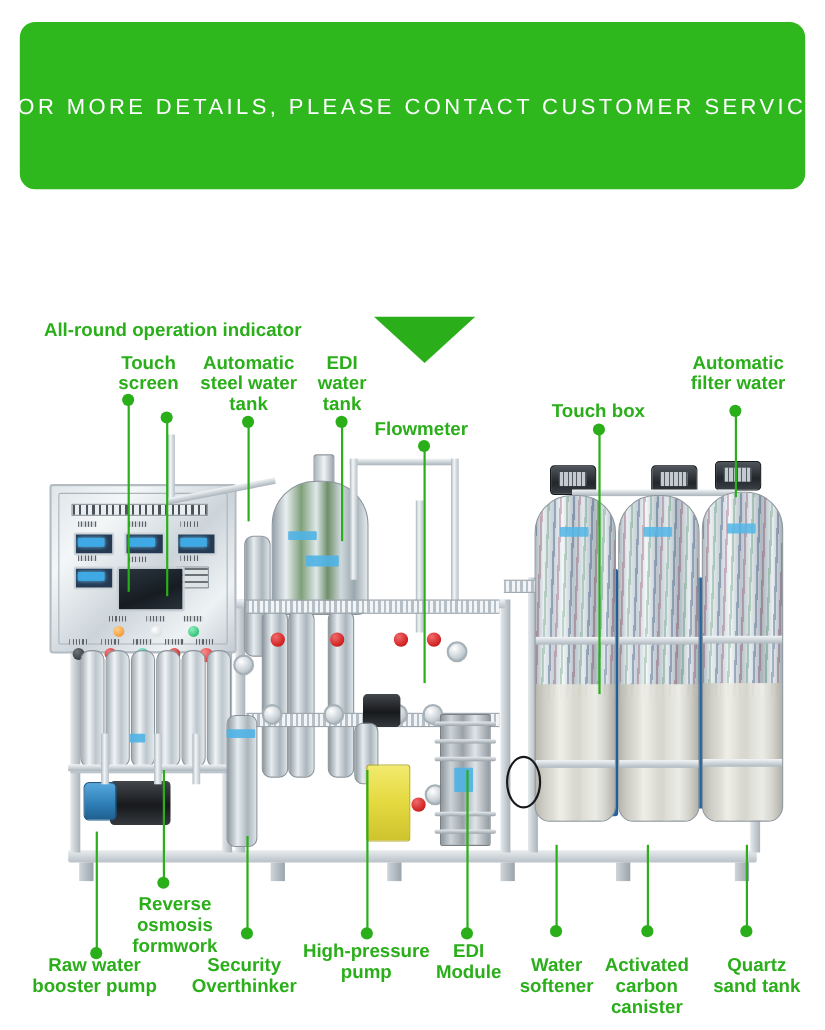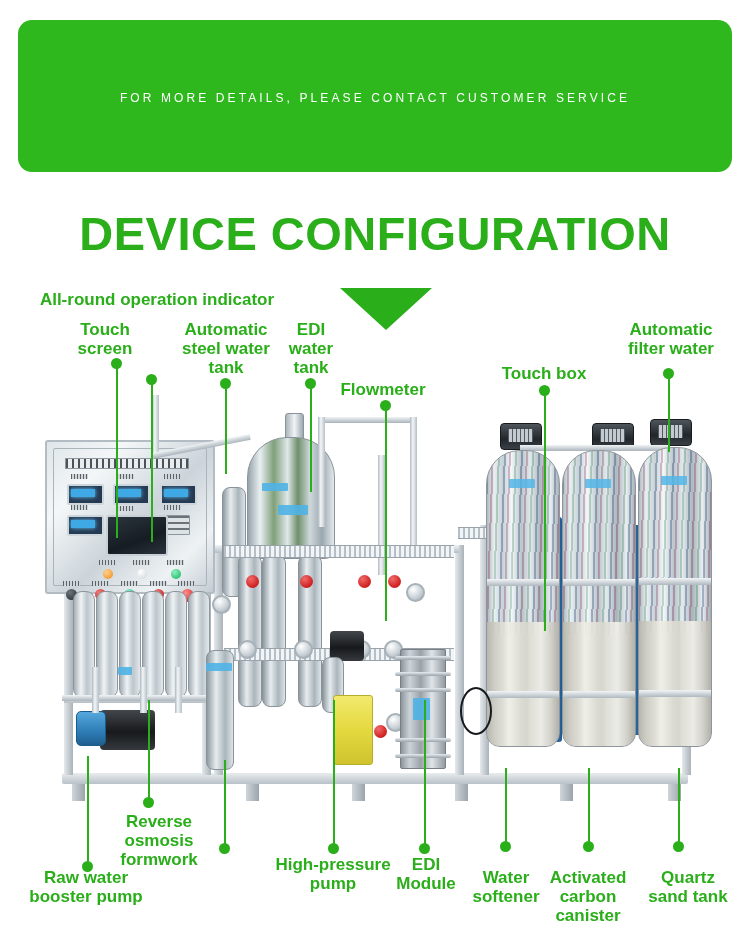--- a/index.html
+++ b/index.html
@@ -7,21 +7,21 @@
        font-family:"Liberation Sans", sans-serif;}
   #root{position:relative;width:750px;height:936px;background:#fff;}
 
   
   .banner{position:absolute;left:18px;top:20px;width:714px;height:152px;
           background:#2eb81e;border-radius:14px;box-sizing:border-box;
           display:flex;flex-direction:column;align-items:center;justify-content:center;}
   .banner-l1,.banner-l2{color:#fff;font-weight:bold;font-size:36px;line-height:40px;
           letter-spacing:.4px;text-align:center;white-space:nowrap;
           text-shadow:0 0 9px rgba(255,255,255,.55);font-stretch:condensed;}
-  .banner-sub{color:#fff;font-size:12px;letter-spacing:3.1px;margin-top:4px;
+  .banner-sub{color:#fff;font-size:20px;letter-spacing:3.1px;margin-top:4px;
           text-align:center;white-space:nowrap;}
 
   
   .sec-title{position:absolute;left:0;top:206px;width:750px;text-align:center;
           color:#2aae1a;font-weight:bold;font-size:47px;letter-spacing:.5px;}
   .arrow-down{position:absolute;left:340px;top:288px;width:0;height:0;
           border-left:46px solid transparent;border-right:46px solid transparent;
           border-top:42px solid #2aae1a;}
 
   
@@ -137,21 +137,20 @@
 </style>
 </head>
 <body>
 
 <div id="root">
 
   <div class="banner">
     <div class="banner-sub">FOR MORE DETAILS, PLEASE CONTACT CUSTOMER SERVICE</div>
   </div>
 
-  <div class="sec-title">DEVICE CONFIGURATION</div>
   <div class="arrow-down"></div>
 
   <div class="photo">
 
     <div class="frame-base"></div>
     <div class="foot" style="left:72px"></div>
     <div class="foot" style="left:246px"></div>
     <div class="foot" style="left:352px"></div>
     <div class="foot" style="left:455px"></div>
     <div class="foot" style="left:560px"></div>
@@ -311,21 +310,21 @@
     </div>
 
     <div class="wire" style="left:460px;top:292px;width:28px;height:44px;border-color:#17191c"></div>
     <div class="manifold" style="left:458px;top:132px;width:28px;height:10px"></div>
   </div>
 
   <div class="lbl l" style="left:12px;top:290px;width:290px">All-round operation indicator</div>
   <div class="dot" style="left:146px;top:374px"></div>
   <div class="leader" style="left:151px;top:380px;height:162px"></div>
 
-  <div class="lbl c" style="left:70px;top:320px;width:70px">Touch
+  <div class="lbl c" style="left:100px;top:320px;width:70px">Touch
 screen</div>
   <div class="dot" style="left:111px;top:358px"></div>
   <div class="leader" style="left:116px;top:364px;height:174px"></div>
 
   <div class="lbl c" style="left:168px;top:320px;width:116px">Automatic
 steel water
 tank</div>
   <div class="dot" style="left:220px;top:378px"></div>
   <div class="leader" style="left:225px;top:384px;height:90px"></div>
 
@@ -354,20 +353,22 @@
 booster pump</div>
 
   <div class="leader" style="left:148px;top:700px;height:102px"></div>
   <div class="dot" style="left:143px;top:797px"></div>
   <div class="lbl c" style="left:104px;top:812px;width:110px">Reverse
 osmosis
 formwork</div>
 
   <div class="leader" style="left:224px;top:760px;height:88px"></div>
   <div class="dot" style="left:219px;top:843px"></div>
+  <div class="lbl c" style="left:166px;top:868px;width:112px">Security
+Overthinker</div>
 
   <div class="leader" style="left:333px;top:700px;height:148px"></div>
   <div class="dot" style="left:328px;top:843px"></div>
   <div class="lbl c" style="left:266px;top:855px;width:134px">High-pressure
 pump</div>
 
   <div class="leader" style="left:424px;top:700px;height:148px"></div>
   <div class="dot" style="left:419px;top:843px"></div>
   <div class="lbl c" style="left:396px;top:855px;width:60px">EDI
 Module</div>

